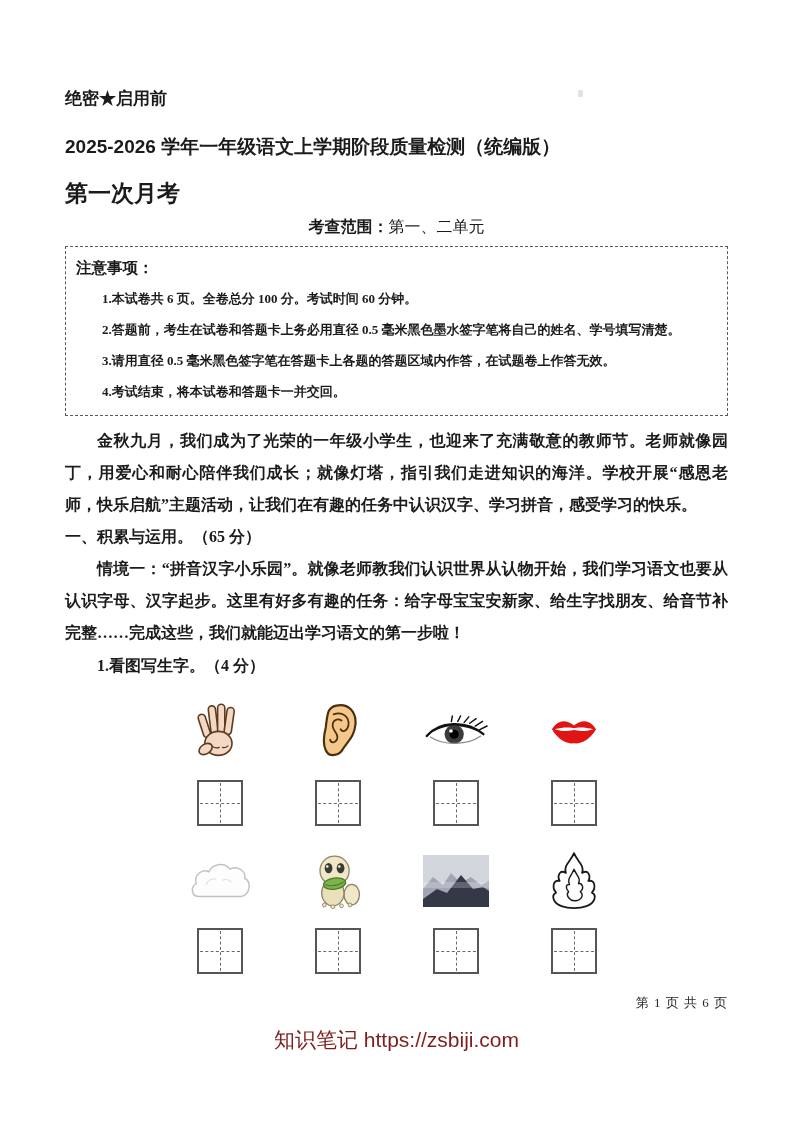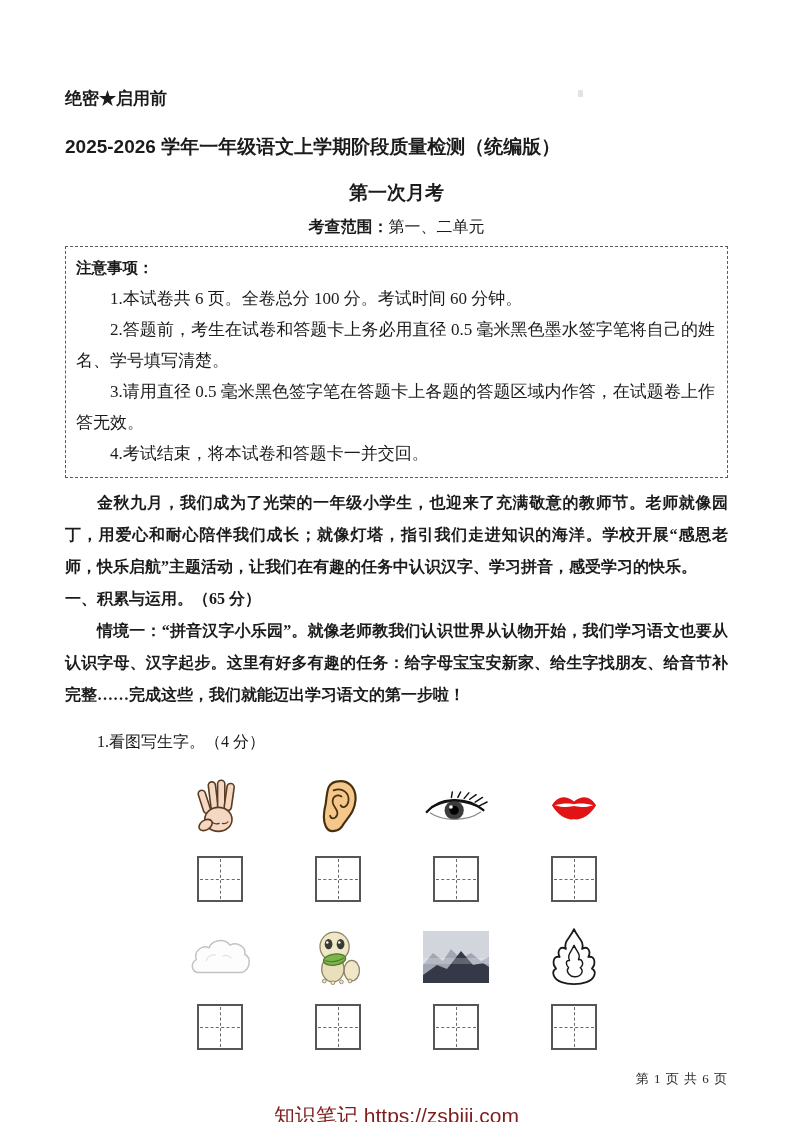--- a/index.html
+++ b/index.html
@@ -19,56 +19,56 @@
   .smudge {
     position:absolute; top:90px; right:210px; width:5px; height:7px;
     background:#c8c8c8; opacity:.5; border-radius:1px;
   }
   .doc-title {
     margin-top:24px; text-align:left;
     font-size:19px; font-weight:700; line-height:26px;
     font-family:"Liberation Sans", sans-serif;
   }
   .doc-subtitle {
-    margin-top:20px; text-align:center;
-    font-size:19px; font-weight:700; line-height:26px;
+    margin-top:20px; 
+    font-size:23px; font-weight:700; line-height:26px;
     font-family:"Liberation Sans", sans-serif;
   }
   .scope-line {
     margin-top:10px; text-align:center;
     font-size:16px; line-height:22px;
   }
   .scope-label { font-weight:700; }
   .notice-box {
     margin-top:8px;
     border:1px dashed #5a5a5a;
     padding:5px 12px 8px 10px;
   }
   .notice-heading {
     font-size:15.5px; font-weight:700; line-height:31px;
   }
   .notice-item {
-    font-size:17px; font-weight:400; line-height:31px;
+    font-size:13px; font-weight:700; line-height:31px;
     text-indent:2em; text-align:justify;
   }
   .intro-para {
     margin-top:9px;
     font-size:16px; font-weight:700; line-height:32px;
     text-indent:2em; text-align:justify;
   }
   .section-heading {
     font-size:16px; font-weight:700; line-height:32px;
   }
   .scenario-para {
     font-size:16px; font-weight:700; line-height:32px;
     text-indent:2em; text-align:justify;
   }
   .question-label {
-    margin-top:16px;
-    font-size:16px; font-weight:400; line-height:30px;
+    margin-top:2px;
+    font-size:16px; font-weight:700; line-height:30px;
     text-indent:2em;
   }
   .media-row {
     width:446px; margin:0 auto;
     display:flex; justify-content:space-between;
   }
   .media-row.pics-1 { margin-top:14px; }
   .media-row.grids-1 { margin-top:12px; }
   .media-row.pics-2 { margin-top:18px; }
   .media-row.grids-2 { margin-top:10px; }

